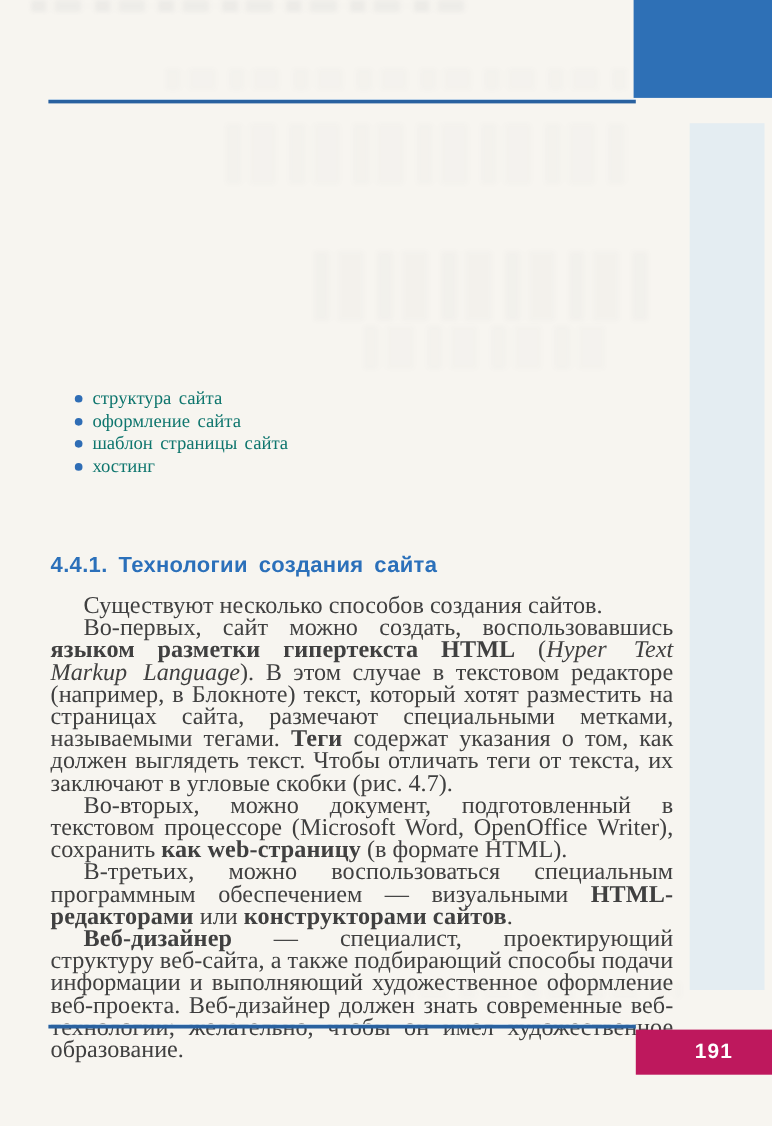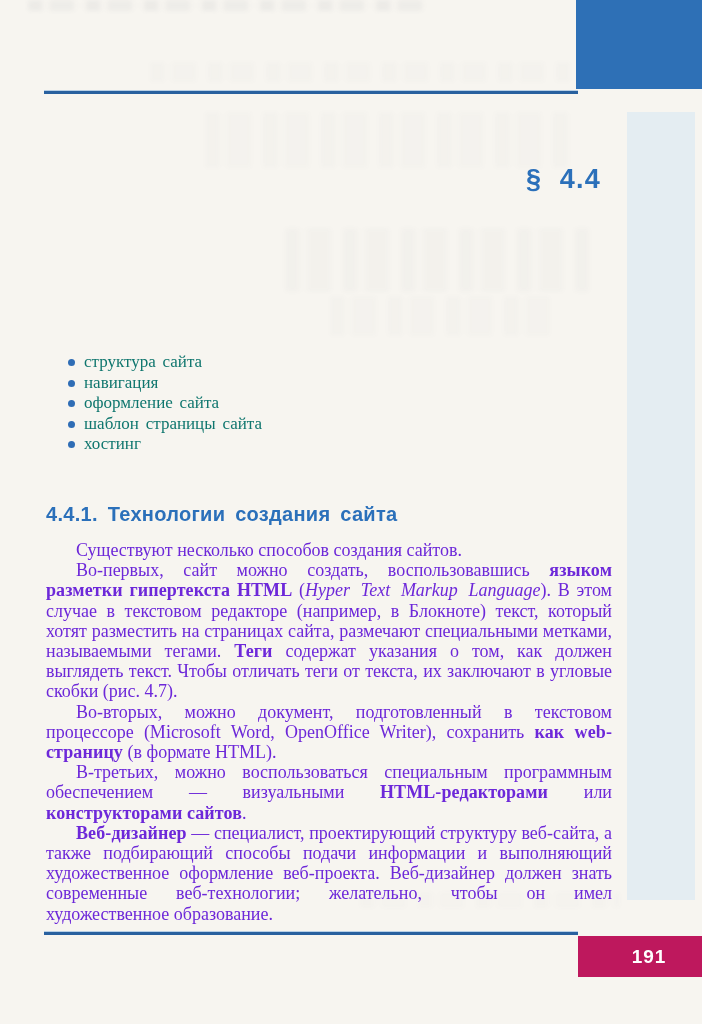--- a/index.html
+++ b/index.html
@@ -99,24 +99,24 @@
     font-family: "Liberation Sans", sans-serif;
     font-weight: bold;
     font-size: 20px;
     letter-spacing: 0.3px;
     word-spacing: 4px;
   }
   .body-text {
     position: absolute;
     left: 46px; top: 540px;
     width: 566px;
-    font-size: 18px;
+    font-size: 22px;
     line-height: 20.2px;
     text-align: justify;
-    color: #6d28d9;
+    color: #404040;
   }
   .body-text p { margin: 0; text-indent: 30px; }
   .body-text b { letter-spacing: 0.1px; }
   .body-text i { word-spacing: 4px; }
 
   .bottom-rule {
     position: absolute;
     left: 44px; top: 931px;
     width: 534px; height: 4px;
     background: linear-gradient(to bottom, #b9d0e6 0 26%, #29619f 26% 100%);
@@ -145,32 +145,27 @@
   <div class="artifact a3"></div>
   <div class="artifact a4"></div>
   <div class="artifact a5"></div>
   <div class="artifact a6"></div>
 
   <div class="top-box"></div>
   <div class="top-rule"></div>
   <div class="right-band"></div>
 
   <div class="title-block">
-    <div class="para-mark">§ 4.4</div>
   </div>
 
   <div class="keywords">
     <ul class="kw-list">
       <li>
           <span class="dot"></span>
           <span>структура сайта</span>
-        </li>
-      <li>
-          <span class="dot"></span>
-          <span>навигация</span>
         </li>
       <li>
           <span class="dot"></span>
           <span>оформление сайта</span>
         </li>
       <li>
           <span class="dot"></span>
           <span>шаблон страницы сайта</span>
         </li>
       <li>

